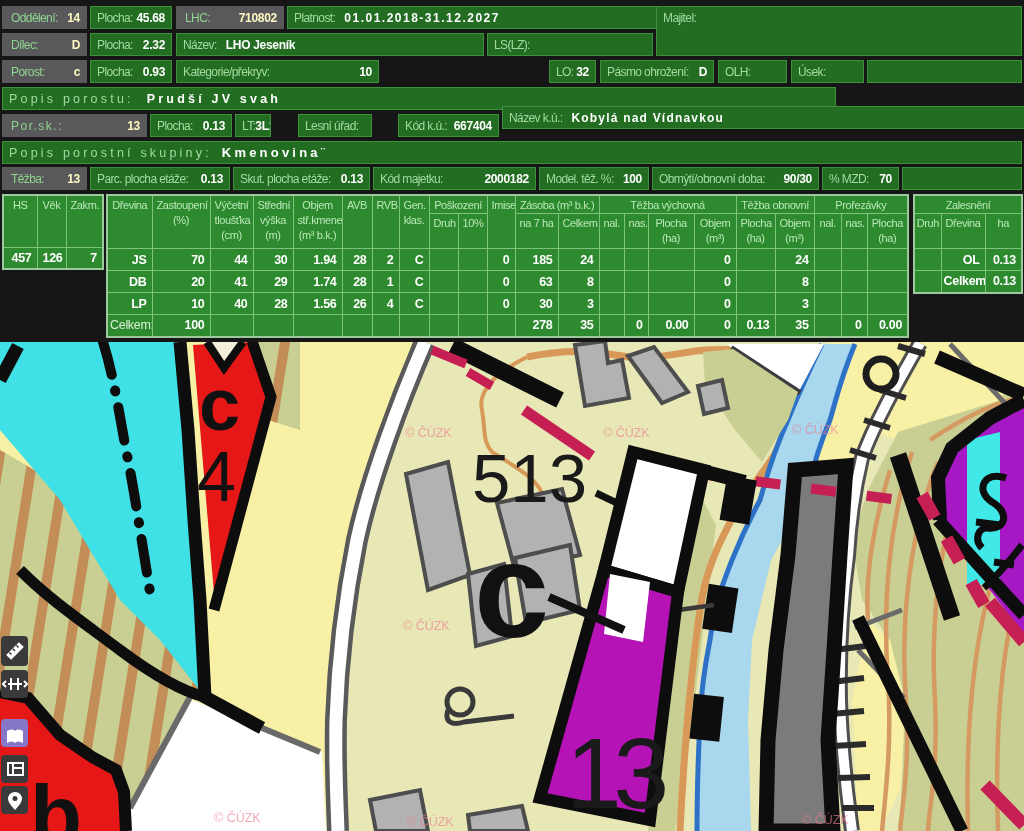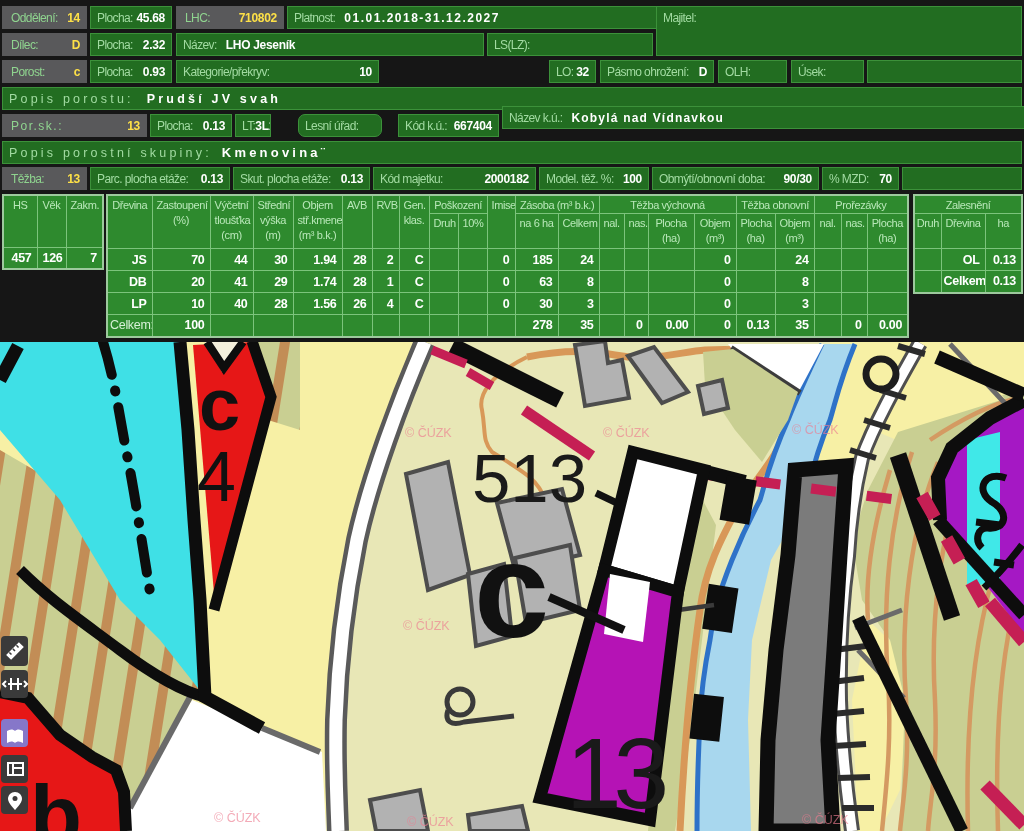--- a/index.html
+++ b/index.html
@@ -3,21 +3,21 @@
 <meta charset="utf-8">
 <style>
 html,body{margin:0;padding:0;background:#161616;}
 #page{position:relative;width:1024px;height:831px;overflow:hidden;background:#161616;font-family:"Liberation Sans",sans-serif;}
 .c,.g{position:absolute;height:23px;font-size:12px;display:flex;align-items:center;box-sizing:border-box;padding:0 6px;white-space:nowrap;overflow:hidden;}
 .c{background:#226d21;border:1px solid #3c913a;}
 .g{background:#59595b;border:1px solid #59595b;padding-left:8px;}
 .lb{color:#a2dba2;letter-spacing:-0.6px;}
 .g .lb{color:#8fd48f;}
 .v{color:#fff;font-weight:bold;margin-left:auto;letter-spacing:-0.3px;}
-.y{color:#fde047;font-weight:bold;margin-left:auto;letter-spacing:-0.3px;}
+.y{color:#fef9c3;font-weight:bold;margin-left:auto;letter-spacing:-0.3px;}
 .adj{color:#fff;font-weight:bold;margin-left:9px;letter-spacing:-0.3px;}
 table{border-collapse:collapse;table-layout:fixed;position:absolute;background:#2e8a2e;}
 td,th{border:1px solid #7cc47c;color:#b9e8b9;font-weight:normal;font-size:11px;padding:0 4px;box-sizing:border-box;overflow:hidden;white-space:nowrap;}
 th{vertical-align:top;padding-top:2px;line-height:15px;letter-spacing:-0.4px;}
 td{text-align:right;color:#fff;font-weight:bold;font-size:12.5px;letter-spacing:-0.3px;height:22px;padding:0 5px;}
 table{border:2px solid #9dc99d;}
 </style>
 </head>
 <body>
 <div id="page">
@@ -76,37 +76,37 @@
       <span class="lb">Pásmo ohrožení:</span>
       <span class="v">D</span>
     </div>
 <div class="c" style="left:718px;top:60px;width:69px;">
       <span class="lb">OLH:</span>
     </div>
 <div class="c" style="left:791px;top:60px;width:73px;">
       <span class="lb">Úsek:</span>
     </div>
 <div class="c" style="left:867px;top:60px;width:155px;"></div>
-<div class="c" style="left:2px;top:87px;width:1020px;">
+<div class="c" style="left:2px;top:87px;width:834px;">
       <span class="lb" style="letter-spacing:3.2px;font-size:12.5px;">Popis porostu:</span>
       <span class="adj" style="letter-spacing:3.2px;font-size:12.5px;margin-left:13px;">Prudší JV svah</span>
     </div>
 <div class="g" style="left:2px;top:114px;width:145px;">
       <span class="lb" style="letter-spacing:1.5px;">Por.sk.:</span>
       <span class="y">13</span>
     </div>
 <div class="c" style="left:150px;top:114px;width:82px;">
       <span class="lb">Plocha:</span>
       <span class="v">0.13</span>
     </div>
 <div class="c" style="left:235px;top:114px;width:36px;">
       <span class="lb">LT:</span>
       <span class="v">3L1</span>
     </div>
-<div class="c" style="left:298px;top:114px;width:84px;border-radius:7px;">
+<div class="c" style="left:298px;top:114px;width:74px;">
       <span class="lb">Lesní úřad:</span>
     </div>
 <div class="c" style="left:398px;top:114px;width:101px;">
       <span class="lb">Kód k.ú.:</span>
       <span class="v">667404</span>
     </div>
 <div class="c" style="left:502px;top:106px;width:604px;">
       <span class="lb">Název k.ú.:</span>
       <span class="adj" style="letter-spacing:1.2px;">Kobylá nad Vídnavkou</span>
     </div>
@@ -202,21 +202,21 @@
           <th colspan="2">Poškození</th>
           <th rowspan="2">Imise</th>
           <th colspan="2">Zásoba (m³ b.k.)</th>
           <th colspan="4">Těžba výchovná</th>
           <th colspan="2">Těžba obnovní</th>
           <th colspan="3">Prořezávky</th>
 </tr>
 <tr style="height:35px;">
 <th>Druh</th>
           <th>10%</th>
-          <th>na 6 ha</th>
+          <th>na 7 ha</th>
           <th>Celkem</th>
           <th>nal.</th>
           <th>nas.</th>
           <th>Plocha<br>(ha)</th>
           <th>Objem<br>(m³)</th>
           <th>Plocha<br>(ha)</th>
           <th>Objem<br>(m³)</th>
           <th>nal.</th>
           <th>nas.</th>
           <th>Plocha<br>(ha)</th>

